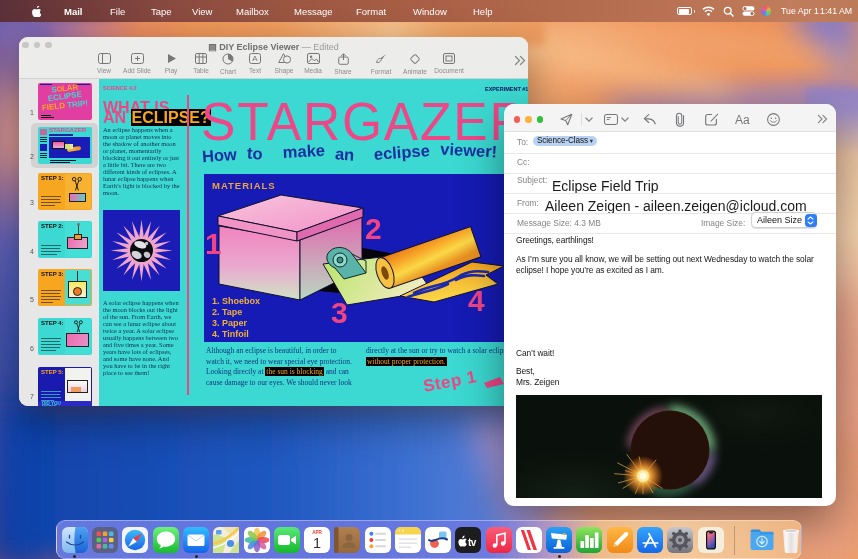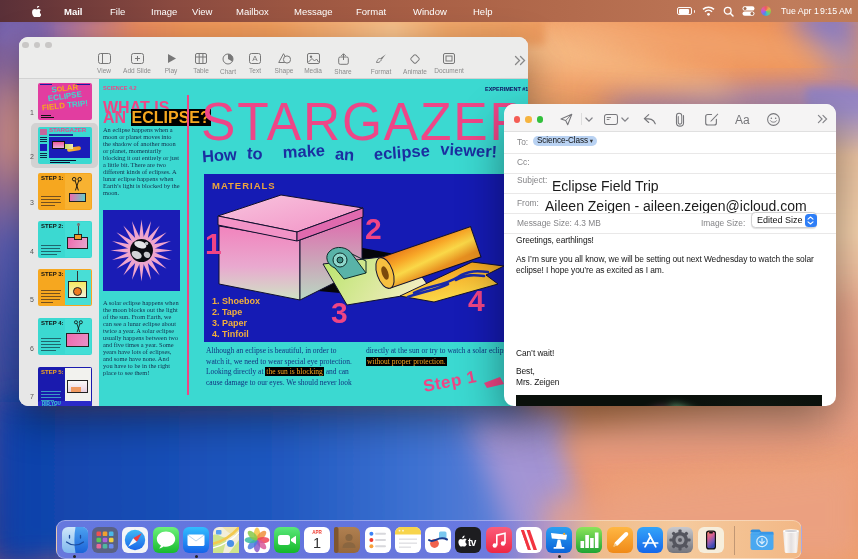--- a/index.html
+++ b/index.html
@@ -8,21 +8,21 @@
 
 #menubar{position:absolute;left:0;top:0;width:858px;height:22px;
  background:linear-gradient(90deg,#5a3038 0%,#6e3a3a 8%,#8a4a40 20%,#9d5742 35%,#a96046 50%,#b26a4c 65%,#ba7354 80%,#c07c5b 92%,#bd7a58 100%);
  color:#fff;font-size:9.5px;display:flex;align-items:center;} #menubar div{white-space:nowrap;}
 
 #keynote{position:absolute;left:19px;top:37px;width:509px;height:369px;border-radius:9px;
  background:#ececec;box-shadow:0 15px 40px rgba(0,0,0,.4);overflow:hidden;}
 #kn-side{position:absolute;left:0;top:42px;width:80px;height:327px;background:#e7e7e7;}
 #kn-slide{position:absolute;left:80px;top:42px;width:429px;height:327px;background:#3bd9d1;overflow:hidden;}
 
-#mail{position:absolute;left:504px;top:104px;width:332px;height:302px;border-radius:10px;
+#mail{position:absolute;left:504px;top:104px;width:332px;height:402px;border-radius:10px;
  background:#fff;box-shadow:0 18px 45px rgba(0,0,0,.42);overflow:hidden;}
 
 #dock{position:absolute;left:56px;top:520px;width:746px;height:39px;border-radius:9px;
  background:linear-gradient(90deg,rgba(108,124,226,.93) 0%,rgba(102,118,224,.93) 40%,rgba(108,122,226,.93) 58%,rgba(178,150,198,.9) 66%,rgba(240,192,142,.9) 73%,rgba(246,206,160,.9) 84%,rgba(243,186,134,.9) 100%);
  border:0.5px solid rgba(255,255,255,.35);}
 .dicon{position:absolute;top:6px;width:26px;height:26px;}
 .ddot{position:absolute;top:33.5px;width:3px;height:3px;border-radius:50%;background:#222;}
 #kn-toolbar{position:absolute;left:0;top:16px;width:509px;height:26px;}
 .kti{position:absolute;top:0;width:60px;margin-left:-30px;text-align:center;}
 .kti svg{display:block;margin:0 auto;}
@@ -131,21 +131,21 @@
  <path d="M545,498 L858,465 L858,559 L545,559 Z" fill="#eba183" opacity=".8" filter="url(#wb)"></path>
  <path d="M828,300 L858,290 L858,420 L828,430 Z" fill="#e89c82" opacity=".7" filter="url(#wb)"></path>
 </svg>
 
 <div id="menubar">
  <svg class="abs" style="left:31.5px;top:5.5px" width="9.5" height="11.5" viewBox="0 0 814 1000">
         <path fill="#fff" d="M788 341c-6 4-108 62-108 190 0 148 130 200 134 201-1 3-21 71-69 141-43 61-88 123-156 123s-86-40-164-40c-77 0-104 41-167 41s-106-57-156-126C44 787 0 664 0 547c0-187 122-286 242-286 64 0 117 42 157 42 38 0 97-44 170-44 27 0 127 2 193 82zM581 96c32-38 54-90 54-143 0-7-1-15-2-21-51 2-112 34-149 77-29 33-56 86-56 139 0 8 1 16 2 19 3 1 8 2 13 2 46 0 104-31 138-73z"></path>
       </svg>
  <div class="abs" style="left:64px;font-weight:bold;">Mail</div>
  <div class="abs" style="left:110px;">File</div>
- <div class="abs" style="left:151px;">Image</div>
+ <div class="abs" style="left:151px;">Tape</div>
  <div class="abs" style="left:192px;">View</div>
  <div class="abs" style="left:236px;">Mailbox</div>
  <div class="abs" style="left:294px;">Message</div>
  <div class="abs" style="left:356px;">Format</div>
  <div class="abs" style="left:413px;">Window</div>
  <div class="abs" style="left:473px;">Help</div>
  <div class="abs" style="left:677px;top:7px;width:15px;height:8px;border:1px solid rgba(255,255,255,.95);border-radius:2px"></div>
  <div class="abs" style="left:678.5px;top:8.5px;width:10px;height:5px;background:#fff;border-radius:1px"></div>
  <div class="abs" style="left:693.5px;top:9.5px;width:1.5px;height:3px;background:rgba(255,255,255,.9);border-radius:0 1px 1px 0"></div>
  <svg class="abs" style="left:702px;top:6px" width="13" height="10" viewBox="0 0 13 10">
@@ -160,28 +160,29 @@
         <line x1="7.3" y1="7.3" x2="10" y2="10" stroke="#fff" stroke-width="1.5" stroke-linecap="round"></line>
       </svg>
  <svg class="abs" style="left:742px;top:6px" width="13" height="10" viewBox="0 0 13 10">
         <rect x="0.5" y="0.2" width="12" height="4.4" rx="2.2" fill="#fff"></rect>
         <circle cx="3" cy="2.4" r="1.5" fill="#a06a4e"></circle>
         <rect x="0.5" y="5.4" width="12" height="4.4" rx="2.2" fill="#fff"></rect>
         <circle cx="10" cy="7.6" r="1.5" fill="#a06a4e"></circle>
       </svg>
  <div class="abs" style="left:761px;top:5.5px;width:10px;height:10px;border-radius:50%;background:conic-gradient(#e85c5c,#e8a84c,#8cc84c,#4cc8b0,#4c8ce8,#a85ce8,#e85c9c,#e85c5c)"></div>
  <div class="abs" style="left:781px;font-size:8.8px;">Tue Apr 1</div>
- <div class="abs" style="left:820px;font-size:8.8px;">9:15 AM</div>
+ <div class="abs" style="left:820px;font-size:8.8px;">1:41 AM</div>
 </div>
 
 <div id="keynote">
  <div class="abs" style="left:0;top:0;width:509px;height:42px;background:#ececeb;border-bottom:1px solid #d2d2d2;"></div>
  <div class="abs" style="left:3.2px;top:4.7px;width:6.5px;height:6.5px;border-radius:50%;background:#c9c7c6;"></div>
  <div class="abs" style="left:14.8px;top:4.7px;width:6.5px;height:6.5px;border-radius:50%;background:#c9c7c6;"></div>
  <div class="abs" style="left:26.4px;top:4.7px;width:6.5px;height:6.5px;border-radius:50%;background:#c9c7c6;"></div>
+ <div class="abs" style="left:0px;top:5px;width:509px;text-align:center;font-size:9px;color:#9a9a9a;"><span style="color:#6e6e6e;font-weight:bold;">▤ DIY Eclipse Viewer</span> — Edited</div>
  <div id="kn-toolbar">
   <div class="kti" style="left:85px;">
           <svg width="13" height="11" viewBox="0 0 13 11">
             <rect x=".5" y=".5" width="12" height="10" rx="2" fill="none" stroke="#777"></rect>
             <line x1="4.5" y1=".5" x2="4.5" y2="10.5" stroke="#777"></line>
           </svg>
           <div class="ktl">View</div>
         </div>
   <div class="kti" style="left:118px;">
           <svg width="13" height="11" viewBox="0 0 13 11">
@@ -566,21 +567,21 @@
  <div class="mline" style="top:68.5px;"></div>
  <div class="mlabel" style="left:13px;top:71px;">Subject:</div>
  <div class="mval" style="left:48px;top:73.5px;">Eclipse Field Trip</div>
  <div class="mline" style="top:88.5px;"></div>
  <div class="mlabel" style="left:13px;top:93.5px;">From:</div>
  <div class="mval" style="left:41px;top:93.5px;">Aileen Zeigen - aileen.zeigen@icloud.com</div>
  <div class="mline" style="top:108.5px;"></div>
  <div class="mlabel" style="left:13px;top:113.5px;">Message Size: 4.3 MB</div>
  <div class="mlabel" style="left:197px;top:113.5px;">Image Size:</div>
  <div class="abs" style="left:247px;top:108px;width:66px;height:16px;background:#fff;border:0.5px solid #cfcfcf;border-radius:4.5px;box-shadow:0 .5px 1px rgba(0,0,0,.12);"></div>
- <div class="abs" style="left:253px;top:111px;font-size:9px;color:#111;">Edited Size</div>
+ <div class="abs" style="left:253px;top:111px;font-size:9px;color:#111;">Aileen Size</div>
  <div class="abs" style="left:300.5px;top:109.5px;width:12px;height:13px;background:#2e7ef7;border-radius:3.5px;"></div>
  <svg class="abs" style="left:303px;top:111.5px" width="7" height="9" viewBox="0 0 7 9">
         <path d="M1,3.2 L3.5,1 L6,3.2 M1,5.8 L3.5,8 L6,5.8" fill="none" stroke="#fff" stroke-width="1.1" stroke-linecap="round" stroke-linejoin="round"></path>
       </svg>
  <div class="mline" style="top:129px;"></div>
  <div class="mbody" style="top:130.8px;">Greetings, earthlings!</div>
  <div class="mbody" style="top:150.4px;">As I’m sure you all know, we will be setting out next Wednesday to watch the solar<br>eclipse! I hope you’re as excited as I am.</div>
  <div class="mbody" style="top:243.7px;">Can’t wait!</div>
  <div class="mbody" style="top:261.7px;">Best,<br>Mrs. Zeigen</div>
  <svg class="abs" style="left:12px;top:290.5px" width="306" height="103.5" viewBox="0 0 306 103.5">

